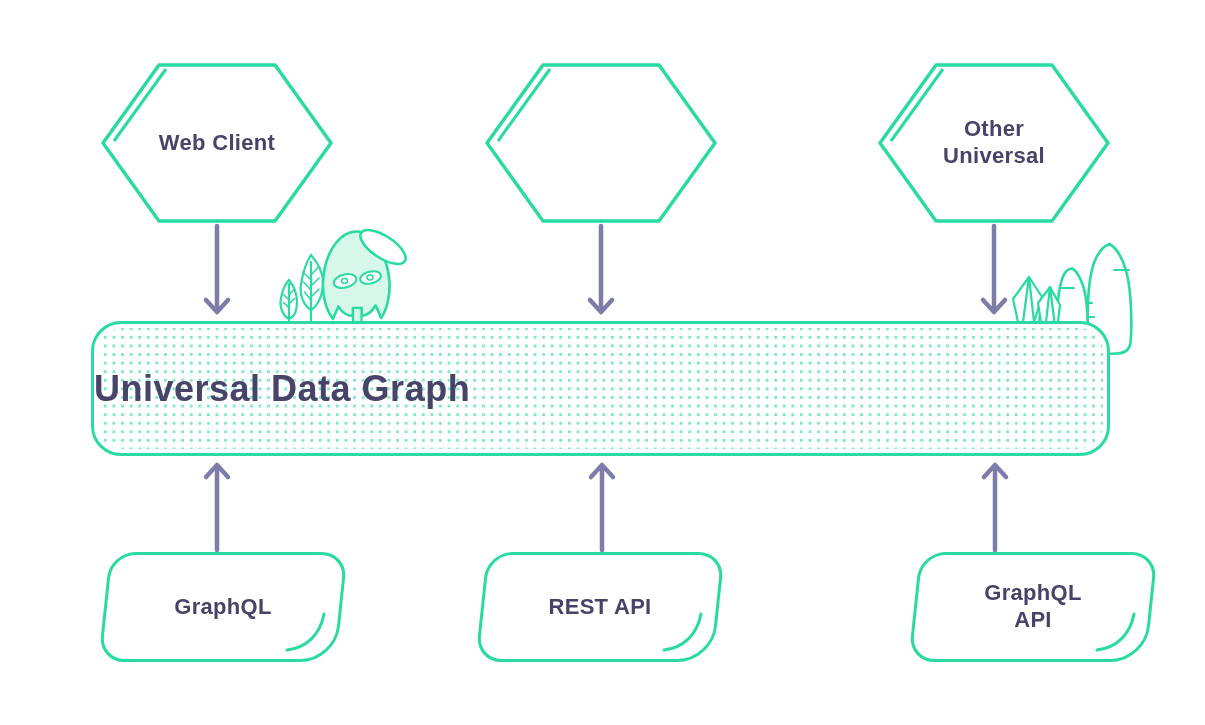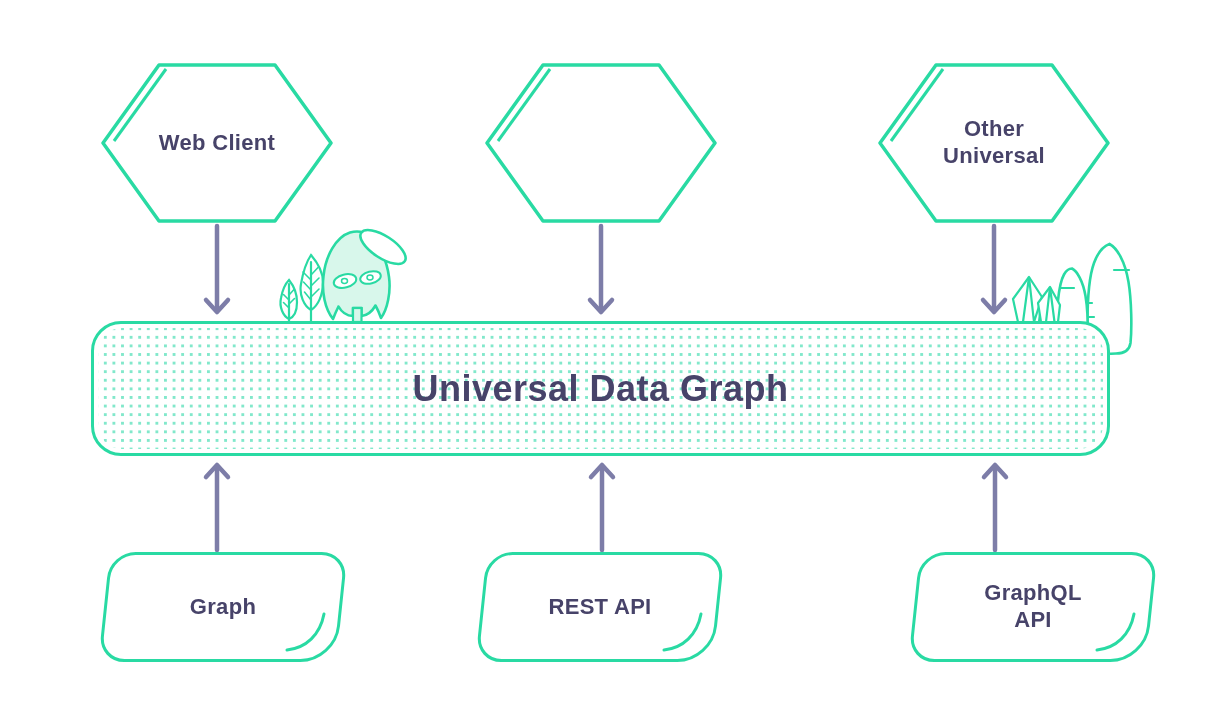--- a/index.html
+++ b/index.html
@@ -21,21 +21,21 @@
     background:#ffffff;border:3.5px solid #29daa3;border-radius:30px;
     box-sizing:border-box;z-index:2;
   }
   .bar-dots{
     position:absolute;inset:4px;border-radius:24px;
     background-image:radial-gradient(circle,#82e8cb 1.45px,rgba(0,0,0,0) 1.7px);
     background-size:8.6px 8.6px;background-position:3px 5px;
   }
   .bar-title{
     position:absolute;left:0;right:0;top:50%;transform:translateY(-50%);
-    text-align:center;font-size:36px;font-weight:700;color:#474369;
+    font-size:36px;font-weight:700;color:#474369;
     letter-spacing:.5px;z-index:2;
   }
   
   .source-node{position:absolute;width:238px;height:110px;z-index:5;}
   .skew-shape{
     position:absolute;inset:0;background:#ffffff;box-sizing:border-box;
     border:3.5px solid #29daa3;border-radius:26px 26px 36px 26px;
     transform:skewX(-6deg);
   }
   .source-node .node-label{width:112px;}
@@ -113,21 +113,21 @@
       <line x1="14" y1="80" x2="66" y2="8" stroke="#29daa3" stroke-width="3"></line>
     </svg>
     <div class="node-label">Other Universal</div>
   </div>
 
   <div class="source-node" style="left:104px;top:552px">
     <div class="skew-shape"></div>
     <svg class="curl" width="46" height="48" viewBox="0 0 46 48">
       <path d="M3 42 C22 40 36 27 40 6" fill="none" stroke="#29daa3" stroke-width="3" stroke-linecap="round"></path>
     </svg>
-    <div class="node-label">Graph</div>
+    <div class="node-label">GraphQL</div>
   </div>
 
   <div class="source-node" style="left:481px;top:552px">
     <div class="skew-shape"></div>
     <svg class="curl" width="46" height="48" viewBox="0 0 46 48">
       <path d="M3 42 C22 40 36 27 40 6" fill="none" stroke="#29daa3" stroke-width="3" stroke-linecap="round"></path>
     </svg>
     <div class="node-label">REST API</div>
   </div>
 

